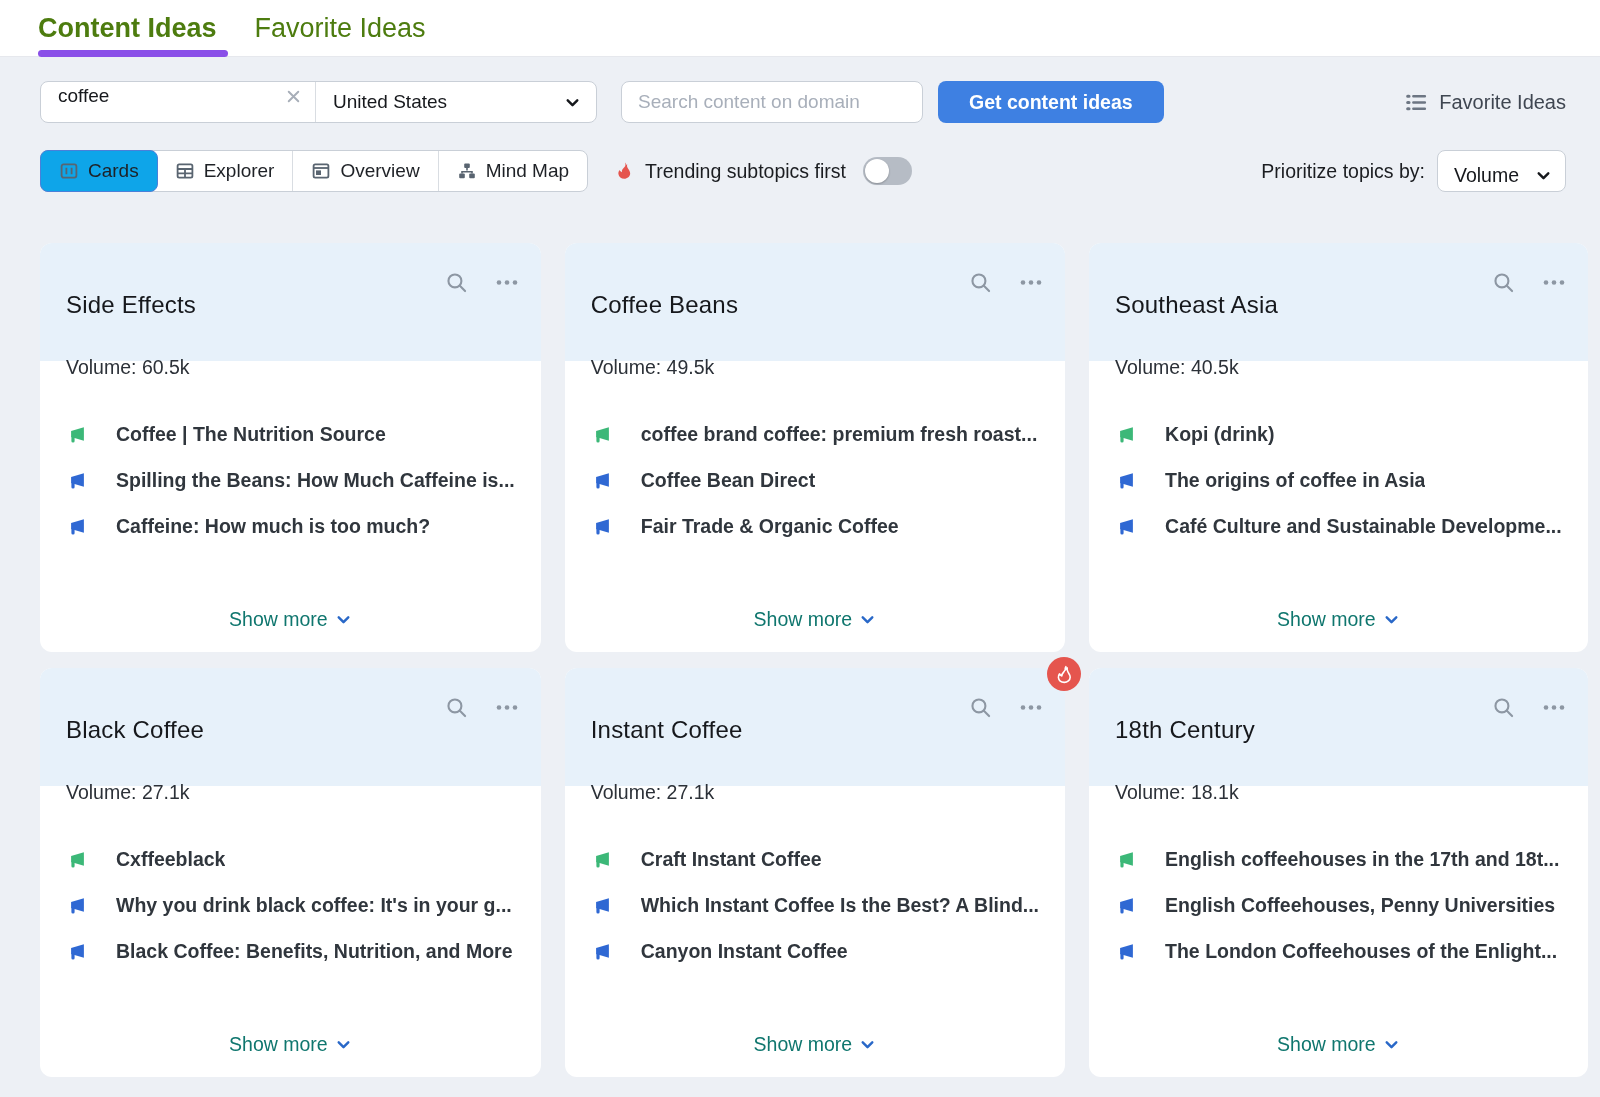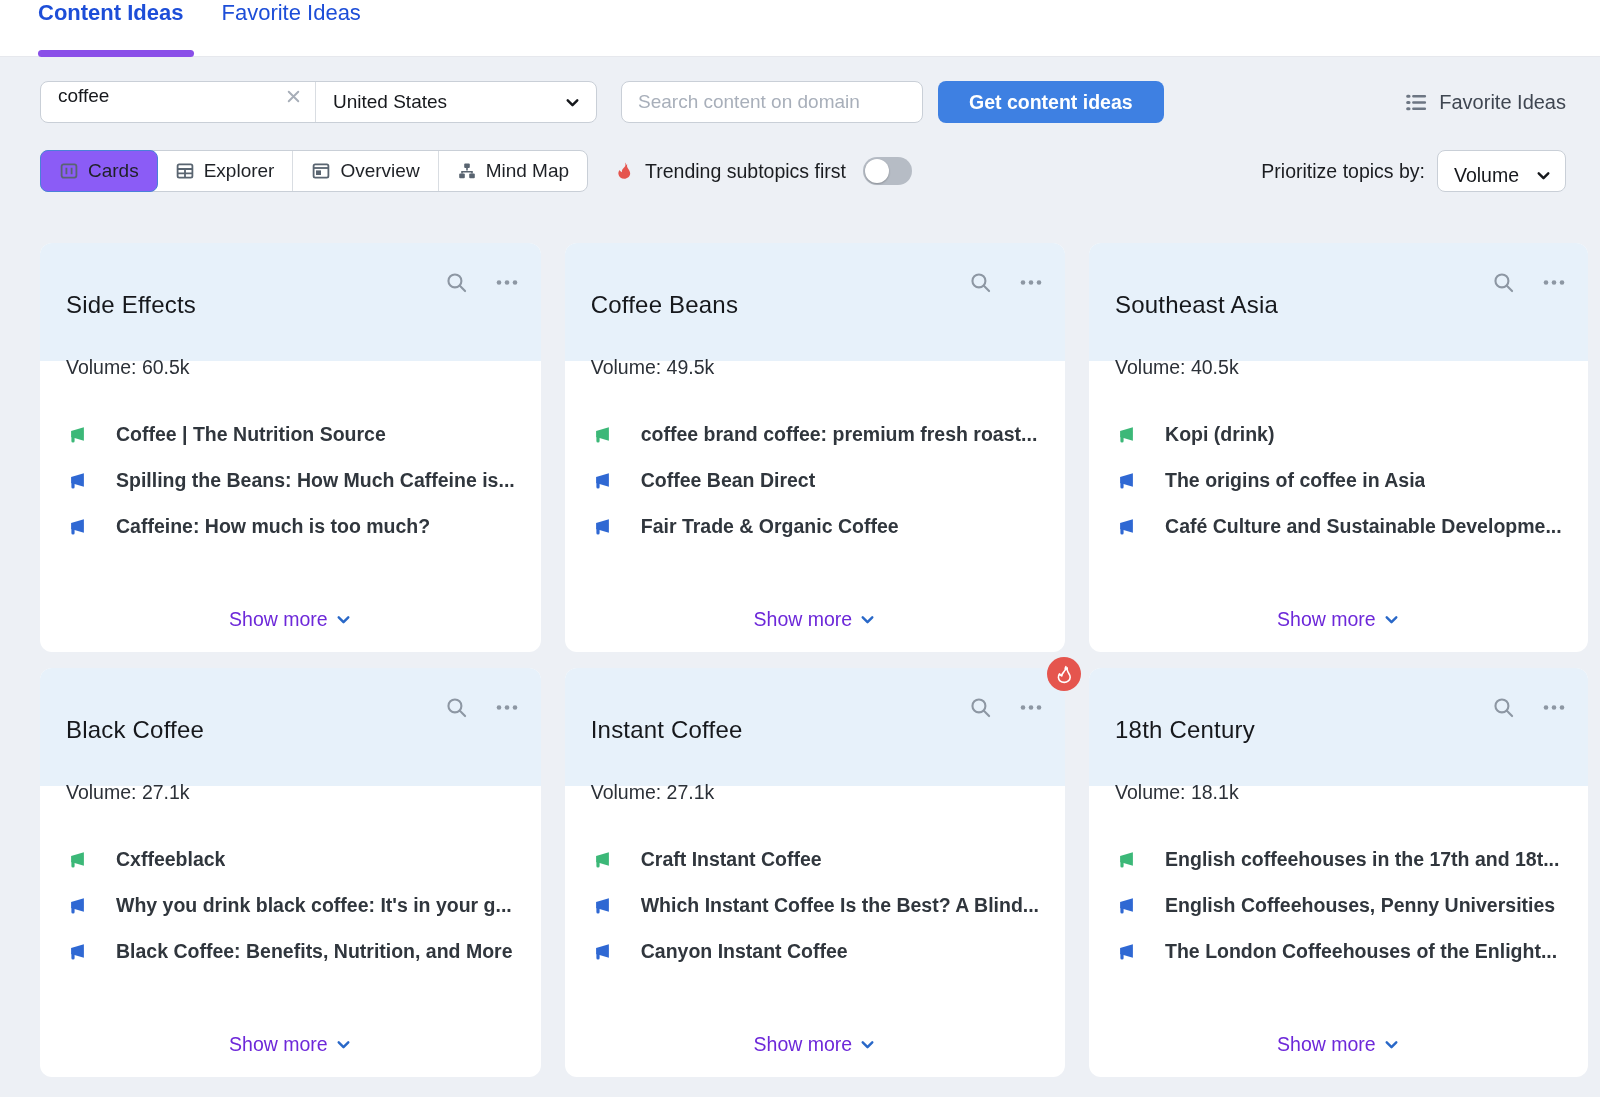--- a/index.html
+++ b/index.html
@@ -14,22 +14,22 @@
   }
 
   
   .tabbar {
     background:#fff; height:57px;
     border-bottom:1px solid #e6e8ed;
     padding:0 40px 0 38px;
     display:flex; align-items:center; gap:38px;
   }
   .tab {
-    font-size:22px; color:#1d4ed8; cursor:pointer;
-    position:relative; height:100%; display:flex; align-items:flex-start;
+    font-size:27px; color:#4d7c0f; cursor:pointer;
+    position:relative; height:100%; display:flex; align-items:center;
   }
   .tab.active { font-weight:700; }
   .tab.active::after {
     content:""; position:absolute; left:0; right:-11px; bottom:-1px;
     height:7px; background:#8a4fe8; border-radius:4px;
   }
 
   
   .toolbar { padding:24px 34px 0 40px; }
   .row1 { display:flex; align-items:center; }
@@ -76,21 +76,21 @@
     border:1px solid #c9cfd7; border-radius:8px; height:42px;
   }
   .seg {
     display:flex; align-items:center; gap:9px; padding:0 18px;
     font-size:19px; color:#1e2126; border-right:1px solid #d9dde2;
     cursor:pointer; white-space:nowrap;
   }
   .seg:last-child { border-right:none; }
   .seg .ic { color:#596470; display:flex; }
   .seg.selected {
-    background:#8b5cf6; margin:-1px; border:1px solid #4a80d9;
+    background:#0ea5e9; margin:-1px; border:1px solid #4a80d9;
     border-radius:8px; height:42px;
   }
   .trending { margin-left:26px; display:flex; align-items:center; gap:10px; }
   .trending .flame { color:#e5554e; display:flex; }
   .trending .lbl { font-size:19.5px; color:#1b1d21; }
   .toggle {
     margin-left:7px; width:49px; height:28px; border-radius:14px;
     background:#b6bcc5; position:relative; cursor:pointer; flex:none;
   }
   .toggle .knob {
@@ -125,21 +125,21 @@
     display:flex; align-items:center; gap:29px; margin-bottom:23px;
     font-size:19.5px; color:#30363d; white-space:nowrap; overflow:hidden; cursor:pointer;font-weight:bold;
   }
   .item .mega { flex:none; display:flex; }
   .mega.green { color:#3cb878; }
   .mega.blue  { color:#2f68d3; }
   .item-text { overflow:hidden; text-overflow:clip; }
   .show-more {
     position:absolute; bottom:21px; left:0; right:0;
     display:flex; justify-content:center; align-items:center; gap:7px;
-    color:#6d28d9; font-size:19.5px; cursor:pointer;
+    color:#0f766e; font-size:19.5px; cursor:pointer;
   }
   .show-more .chev { color:#2968c8; }
   .badge {
     position:absolute; top:-11px; right:-16px; width:34px; height:34px;
     border-radius:50%; background:#e5554e; z-index:3;
     display:flex; align-items:center; justify-content:center;
   }
 </style>
 </head>
 <body>

